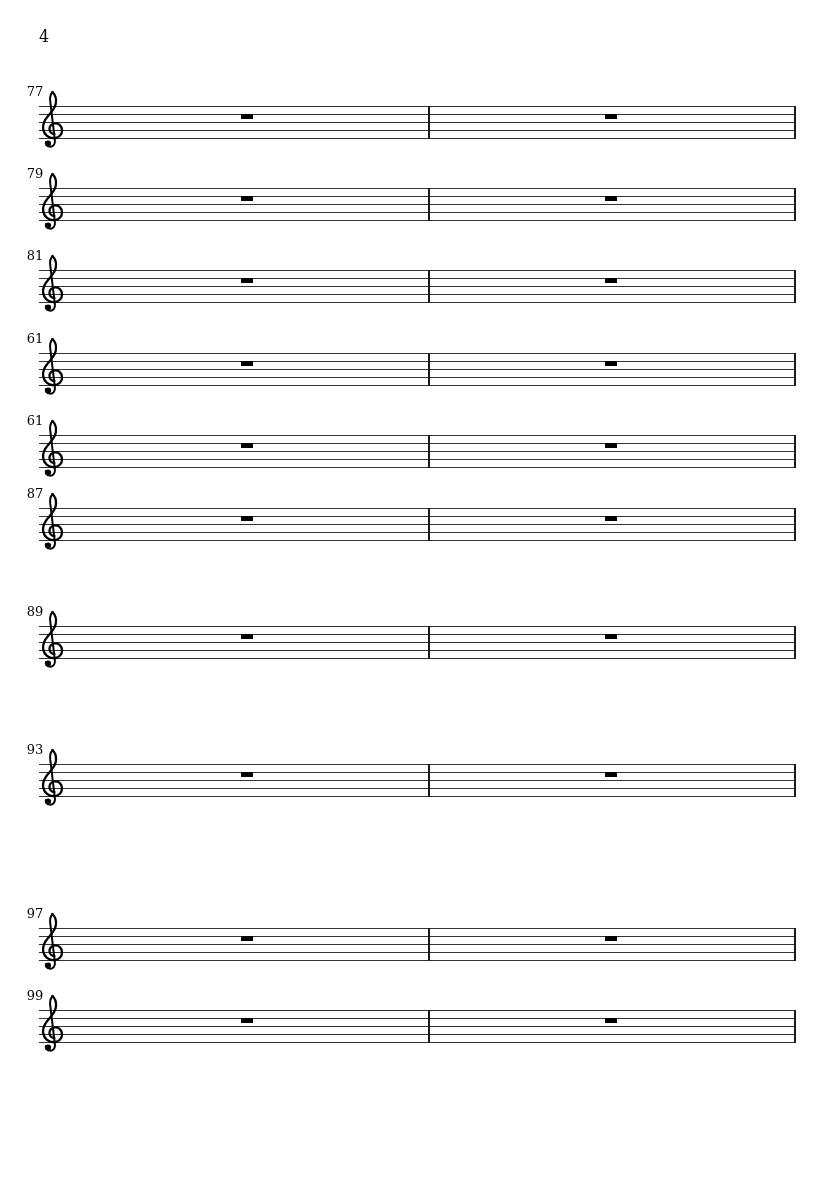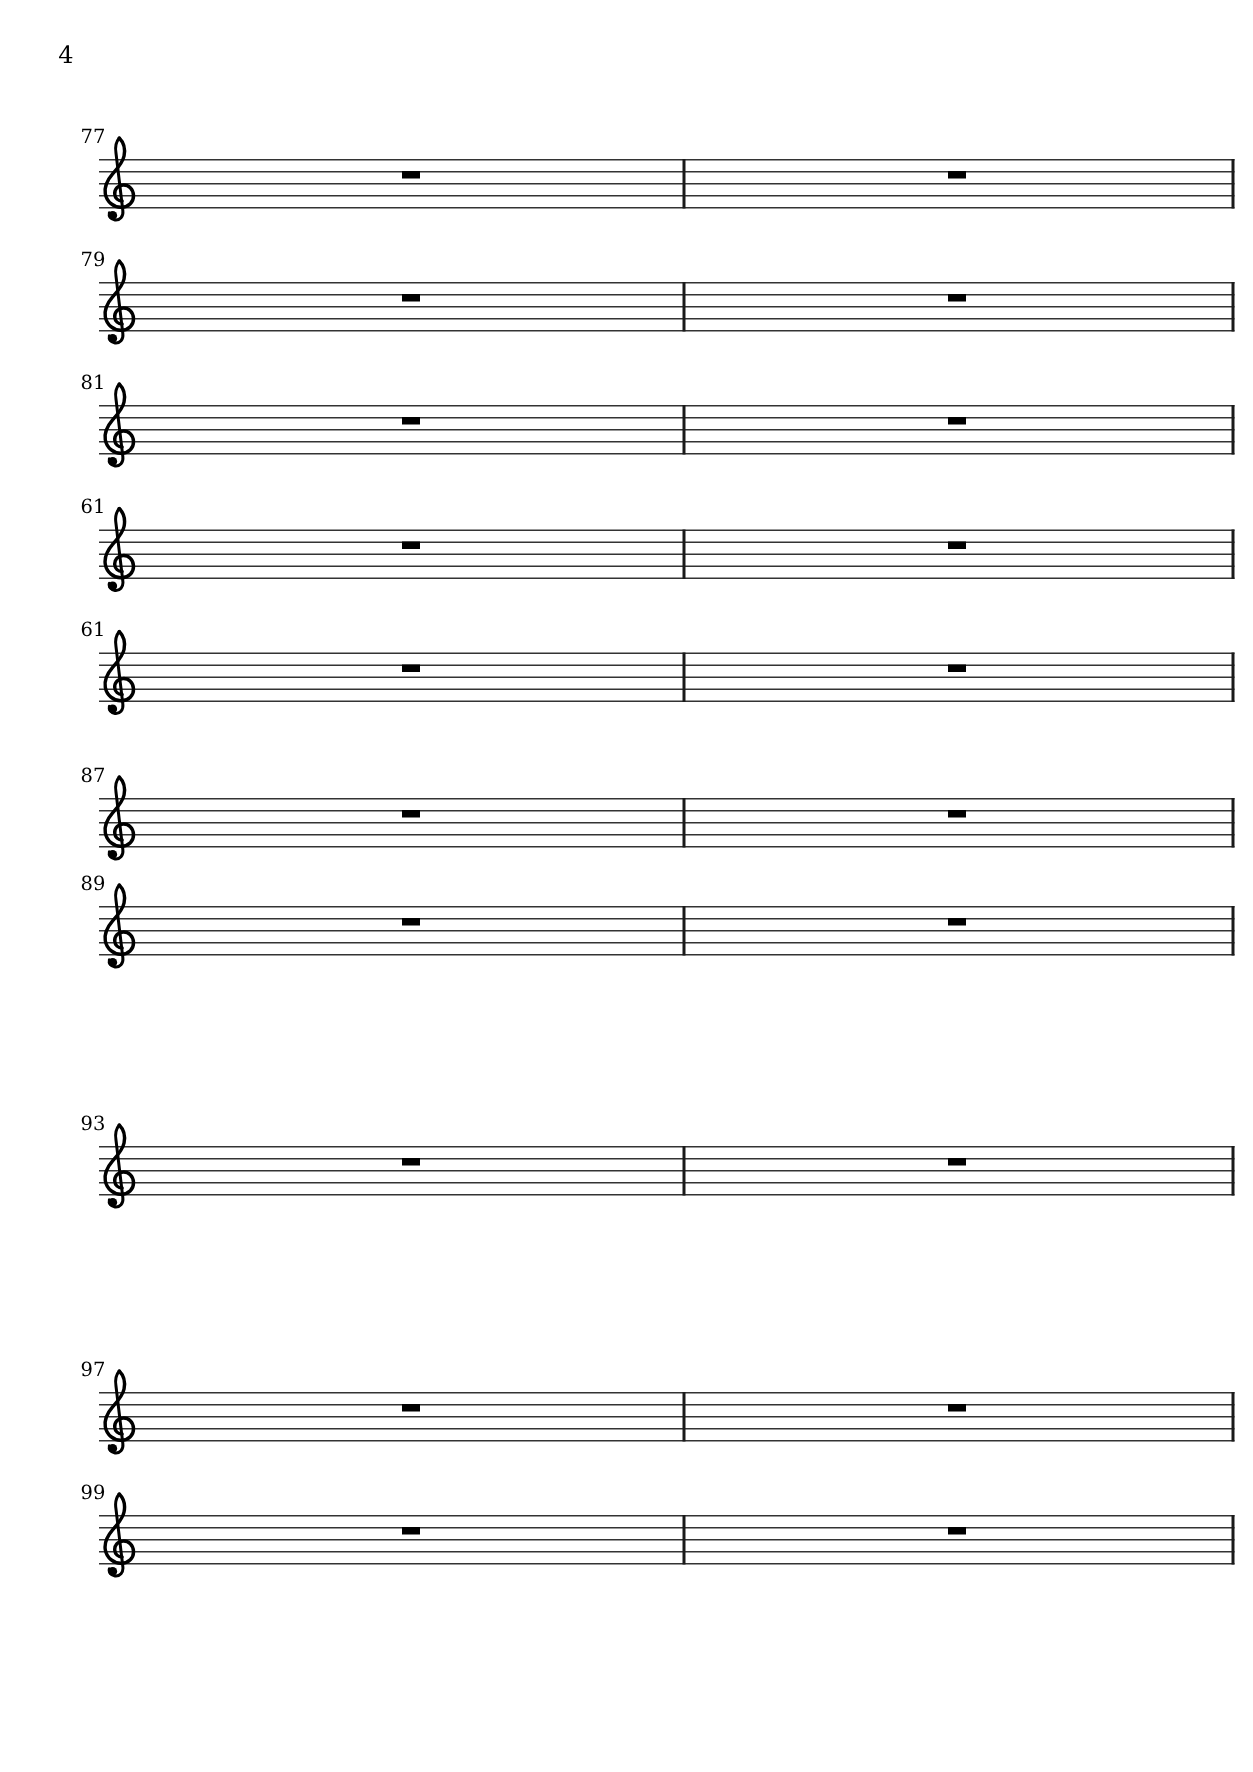--- a/index.html
+++ b/index.html
@@ -24,21 +24,21 @@
     left: 36px; top: 28px;
     width: 16px;
     font-size: 16px;
     line-height: 17px;
     text-align: center;
     color: var(--ink);
   }
   .systems { position: absolute; left: 0; top: 0; width: 100%; height: 100%; }
   .system {
     position: absolute;
-    left: 0; width: 707px; height: 84px; margin-left: 27px;
+    left: 0; width: 707px; height: 84px;
   }
   .measure-number {
     position: absolute;
     left: 18px; top: 3px; width: 34px;
     font-size: 13px;
     line-height: 14px;
     text-align: center;
     color: var(--ink);
   }
   .staff {
@@ -204,21 +204,21 @@
                  C15.4,54.3 12.9,57 9.6,56.6 C6.9,56.2 5.3,54 5.9,51.9"></path>
         <circle class="clef-blob" cx="8.1" cy="53.6" r="3"></circle>
       </svg>
       <div class="rest rest-1"></div>
       <div class="rest rest-2"></div>
       <div class="barline barline-mid"></div>
       <div class="barline barline-end"></div>
     </div>
   </div>
 
-  <div class="system" style="top: 508px; padding-left: 32px;">
+  <div class="system" style="top: 484px; padding-left: 32px;">
     <div class="measure-number">87</div>
     <div class="staff">
       <div class="staff-line sl-0"></div>
       <div class="staff-line sl-1"></div>
       <div class="staff-line sl-2"></div>
       <div class="staff-line sl-3"></div>
       <div class="staff-line sl-4"></div>
       <svg class="clef" viewBox="0 0 26 62" preserveAspectRatio="xMidYMid meet" aria-hidden="true">
         <path class="clef-main" d="M12.5,2 C15.5,5 16.6,9.5 15.7,14 C14.8,18.5 11.5,22 8.2,25.8
                  C4.6,30 2.4,34.6 3.2,39.2 C4.1,44.6 8.8,48.4 13.9,48.2
@@ -228,21 +228,21 @@
                  C15.4,54.3 12.9,57 9.6,56.6 C6.9,56.2 5.3,54 5.9,51.9"></path>
         <circle class="clef-blob" cx="8.1" cy="53.6" r="3"></circle>
       </svg>
       <div class="rest rest-1"></div>
       <div class="rest rest-2"></div>
       <div class="barline barline-mid"></div>
       <div class="barline barline-end"></div>
     </div>
   </div>
 
-  <div class="system" style="top: 580px;">
+  <div class="system" style="top: 602px;">
     <div class="measure-number">89</div>
     <div class="staff">
       <div class="staff-line sl-0"></div>
       <div class="staff-line sl-1"></div>
       <div class="staff-line sl-2"></div>
       <div class="staff-line sl-3"></div>
       <div class="staff-line sl-4"></div>
       <svg class="clef" viewBox="0 0 26 62" preserveAspectRatio="xMidYMid meet" aria-hidden="true">
         <path class="clef-main" d="M12.5,2 C15.5,5 16.6,9.5 15.7,14 C14.8,18.5 11.5,22 8.2,25.8
                  C4.6,30 2.4,34.6 3.2,39.2 C4.1,44.6 8.8,48.4 13.9,48.2

